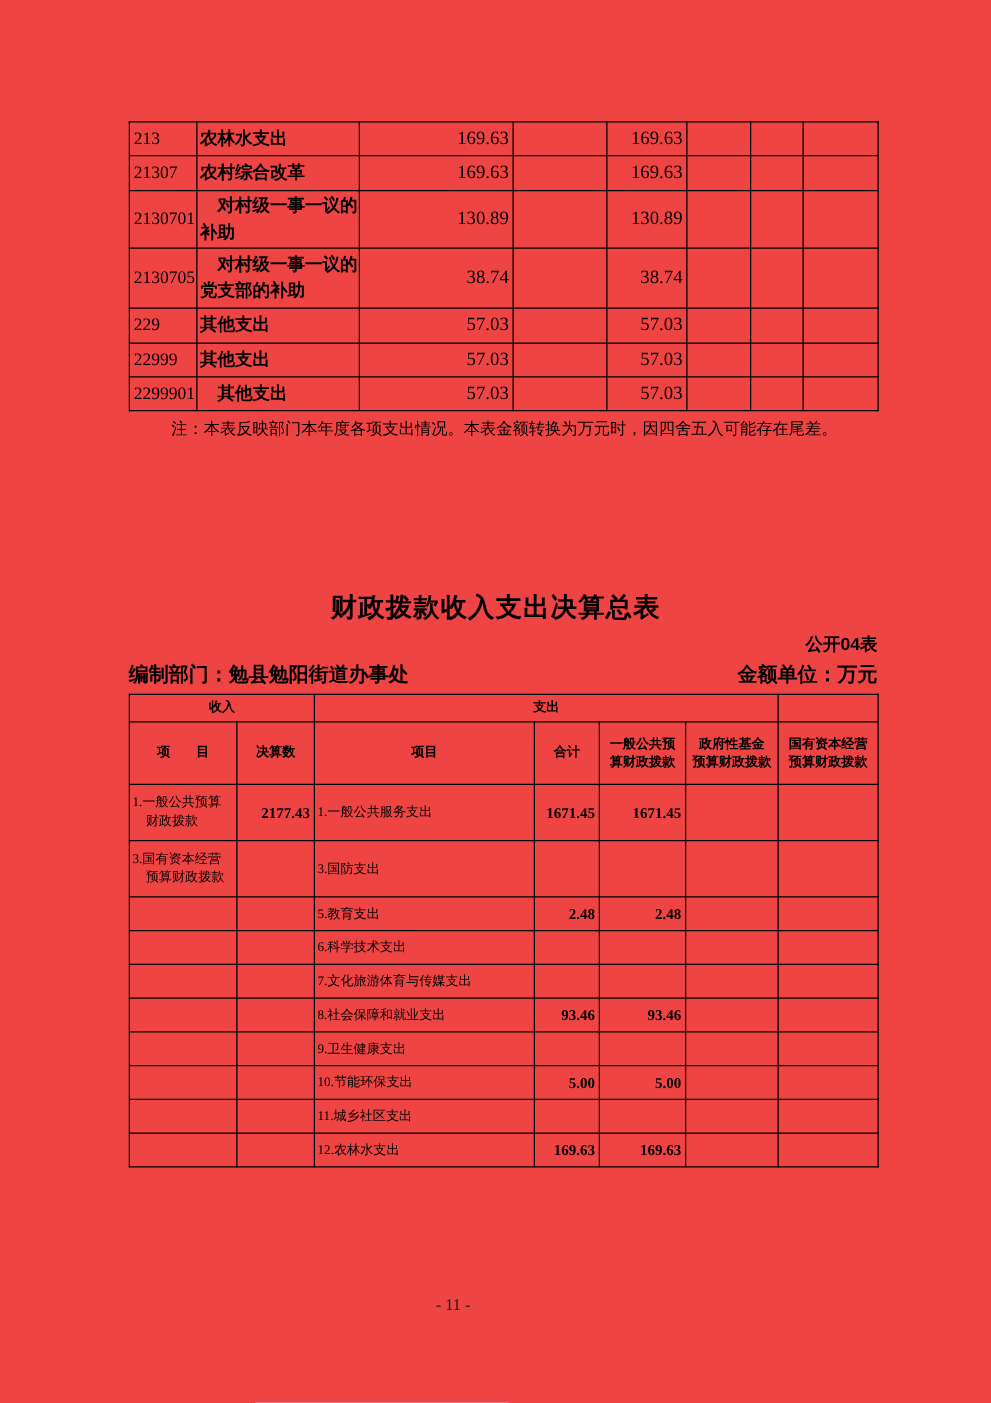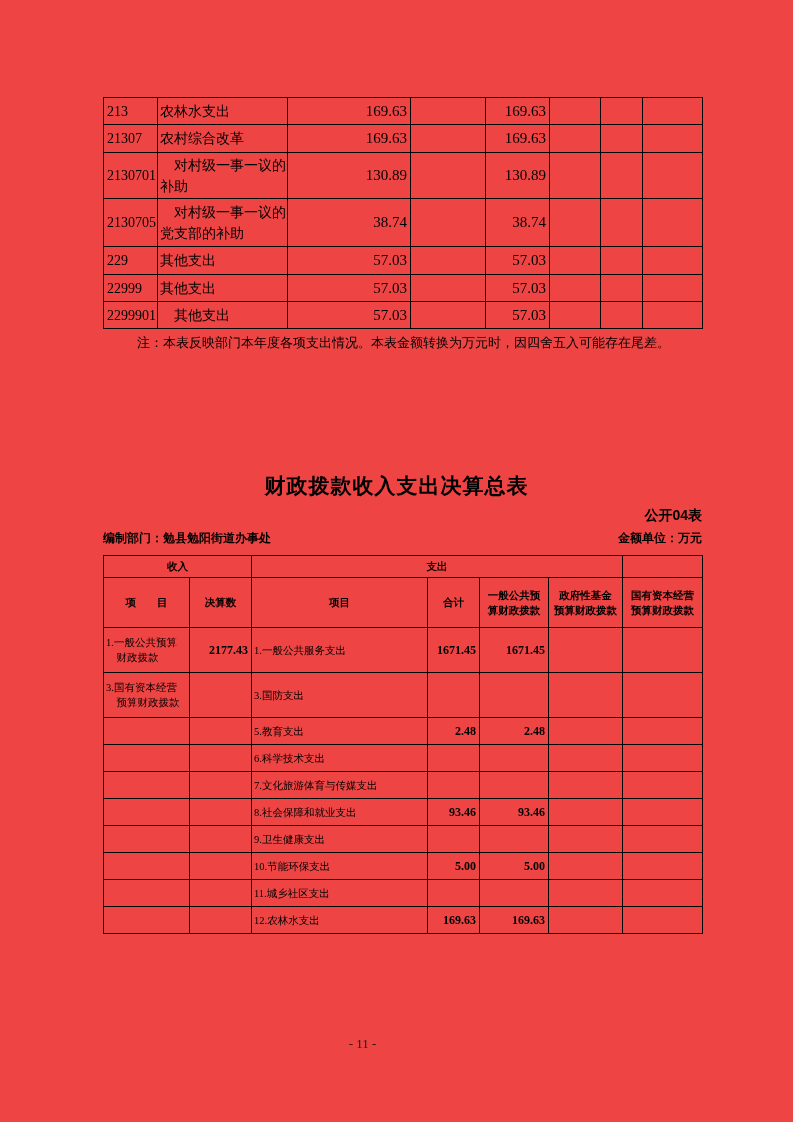--- a/index.html
+++ b/index.html
@@ -15,21 +15,21 @@
     border-top-width:1.5px;border-bottom-width:1.5px;
     padding:0;overflow:hidden;vertical-align:middle;
     white-space:pre;
   }
 
   
   #t1{left:103px;top:97px;width:599px;}
   #t1 td{font-size:14px;line-height:21px;}
   #t1 .code{text-align:left;padding-left:3px;font-size:14px;
             font-family:"Liberation Serif","DejaVu Serif",serif;}
-  #t1 .name{text-align:left;padding-left:2px;}
+  #t1 .name{text-align:left;padding-left:2px;font-weight:bold;}
   #t1 .num{text-align:right;padding-right:3px;font-size:15px;
            font-family:"Liberation Serif","DejaVu Serif",serif;}
   .h27{height:27px}.h28{height:28px}.h49{height:46px}.h48{height:48px}
 
   .note{
     position:absolute;left:103px;top:334px;width:620px;
     font-size:13px;line-height:17px;text-align:left;margin-left:34px;
   }
 
   
@@ -40,21 +40,21 @@
   }
   .sheet{
     position:absolute;top:507px;right:91px;
     font-family:"Liberation Sans","DejaVu Sans",sans-serif;
     font-weight:bold;font-size:14px;
   }
   .meta{
     position:absolute;left:103px;top:530px;width:599px;
     display:flex;justify-content:space-between;
     font-family:"Liberation Sans","DejaVu Sans",sans-serif;
-    font-weight:bold;font-size:12px;
+    font-weight:bold;font-size:16px;
   }
 
   
   #t2{left:103px;top:555px;width:599px;}
   #t2 th{
     font-family:"Liberation Sans","DejaVu Sans",sans-serif;
     font-weight:bold;font-size:10.5px;line-height:15px;text-align:center;
   }
   #t2 .hh1{height:22px}
   #t2 .hh2{height:50px}

